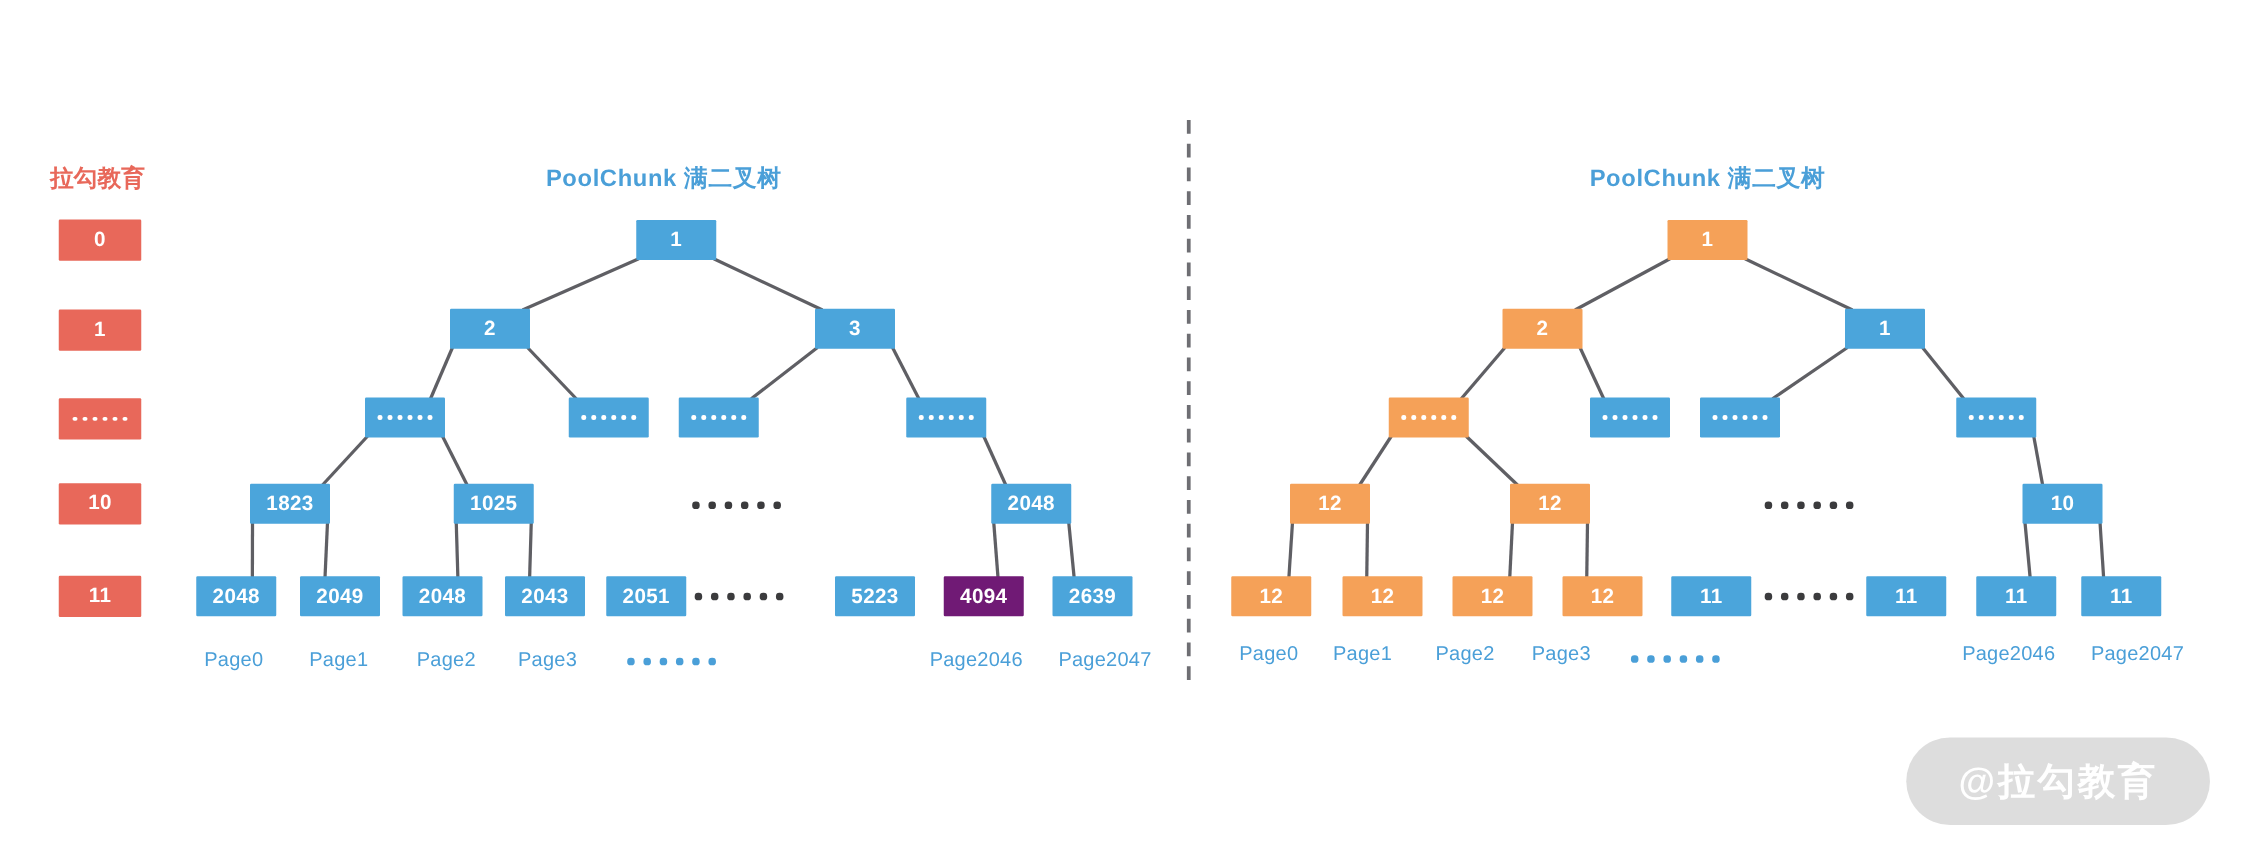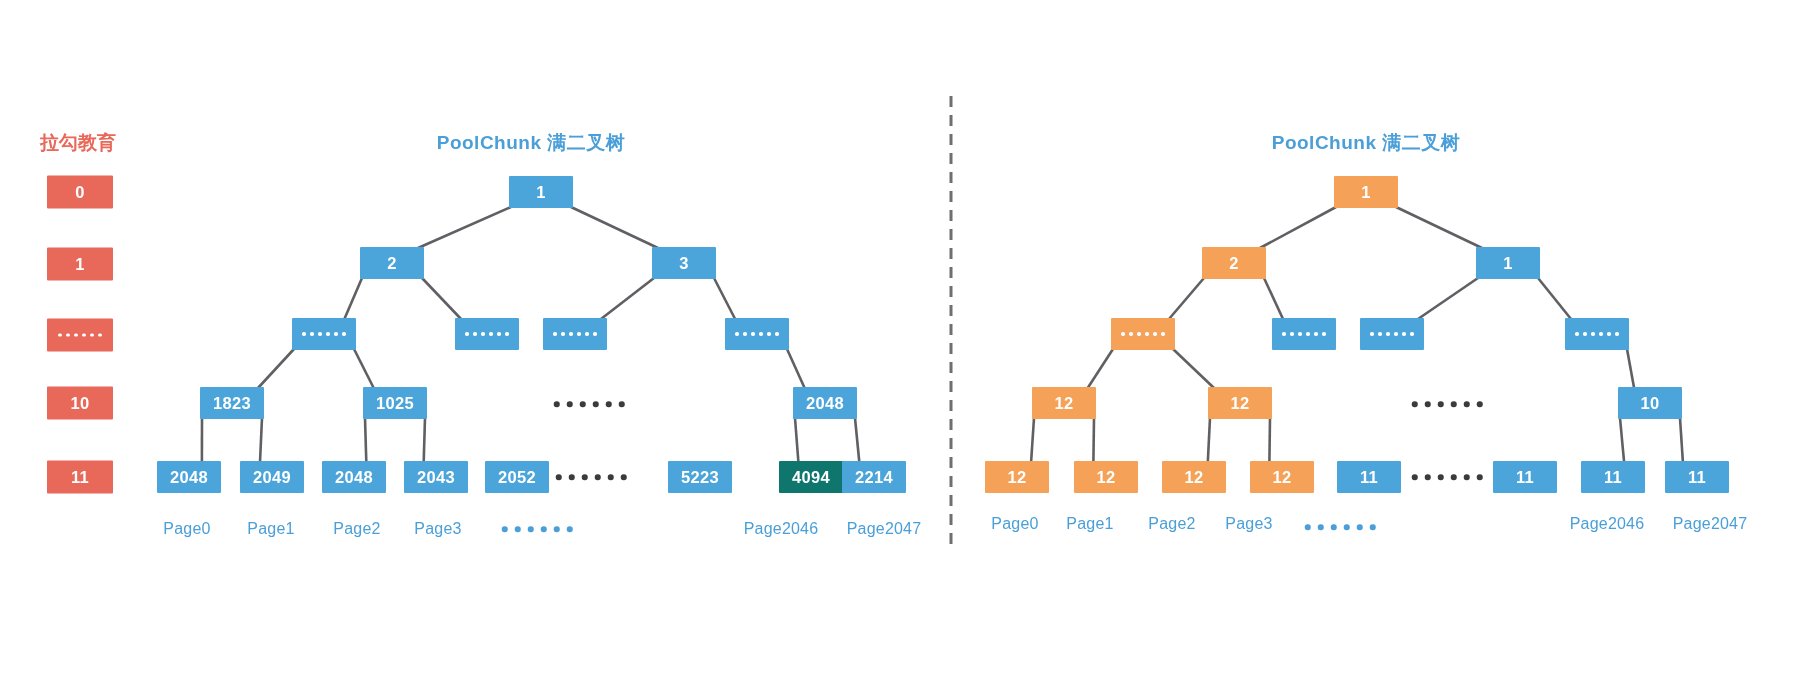--- a/index.html
+++ b/index.html
@@ -89,20 +89,21 @@
       <line x1="1094" y1="418" x2="1093.4" y2="462" stroke="#5F5F64" stroke-width="2.6" stroke-linecap="butt"></line>
       <line x1="1210" y1="418" x2="1207.8" y2="462" stroke="#5F5F64" stroke-width="2.6" stroke-linecap="butt"></line>
       <line x1="1270" y1="418" x2="1269.4" y2="462" stroke="#5F5F64" stroke-width="2.6" stroke-linecap="butt"></line>
       <line x1="1620" y1="418" x2="1624.1" y2="462" stroke="#5F5F64" stroke-width="2.6" stroke-linecap="butt"></line>
       <line x1="1680" y1="418" x2="1682.9" y2="462" stroke="#5F5F64" stroke-width="2.6" stroke-linecap="butt"></line>
       <line x1="951" y1="96" x2="951" y2="552" stroke="#6E6E73" stroke-width="3" stroke-linecap="butt" stroke-dasharray="11 8"></line>
     </svg>
   <div class="sidebar-title" id="sidebar-title" style="left: 40px; top: 130px; color: rgb(232, 104, 90);">拉勾教育</div>
   <div class="tree-title" id="tree-title-0" style="left: 531px; top: 130px; color: rgb(74, 159, 216);">PoolChunk 满二叉树</div>
   <div class="tree-title" id="tree-title-1" style="left: 1366px; top: 130px; color: rgb(74, 159, 216);">PoolChunk 满二叉树</div>
+  <div class="watermark" id="watermark" style="left: 1525px; top: 590px; width: 243px; height: 70px; background: rgb(219, 219, 219); color: rgb(255, 255, 255);">@拉勾教育</div>
 <div class="node" style="left: 80px; top: 192px; width: 66px; height: 33px; background: rgb(232, 104, 90); color: rgb(255, 255, 255);">0</div>
     <div class="node" style="left: 80px; top: 264px; width: 66px; height: 33px; background: rgb(232, 104, 90); color: rgb(255, 255, 255);">1</div>
     <div class="node" style="left: 80px; top: 335px; width: 66px; height: 33px; background: rgb(232, 104, 90); color: rgb(255, 255, 255);">
       <div class="dotrun" style="gap: 4.5px;">
         <i style="width: 3.5px; height: 3.5px; background: rgb(255, 255, 255); border-radius: 50%; display: block;"></i>
         <i style="width: 3.5px; height: 3.5px; background: rgb(255, 255, 255); border-radius: 50%; display: block;"></i>
         <i style="width: 3.5px; height: 3.5px; background: rgb(255, 255, 255); border-radius: 50%; display: block;"></i>
         <i style="width: 3.5px; height: 3.5px; background: rgb(255, 255, 255); border-radius: 50%; display: block;"></i>
         <i style="width: 3.5px; height: 3.5px; background: rgb(255, 255, 255); border-radius: 50%; display: block;"></i>
         <i style="width: 3.5px; height: 3.5px; background: rgb(255, 255, 255); border-radius: 50%; display: block;"></i>
@@ -153,24 +154,24 @@
         <i style="width: 3.5px; height: 3.5px; background: rgb(255, 255, 255); border-radius: 50%; display: block;"></i>
       </div>
     </div>
     <div class="node" style="left: 232px; top: 403px; background: rgb(75, 165, 219);">1823</div>
     <div class="node" style="left: 395px; top: 403px; background: rgb(75, 165, 219);">1025</div>
     <div class="node" style="left: 825px; top: 403px; background: rgb(75, 165, 219);">2048</div>
     <div class="node" style="left: 189px; top: 477px; background: rgb(75, 165, 219);">2048</div>
     <div class="node" style="left: 272px; top: 477px; background: rgb(75, 165, 219);">2049</div>
     <div class="node" style="left: 354px; top: 477px; background: rgb(75, 165, 219);">2048</div>
     <div class="node" style="left: 436px; top: 477px; background: rgb(75, 165, 219);">2043</div>
-    <div class="node" style="left: 517px; top: 477px; background: rgb(75, 165, 219);">2052</div>
+    <div class="node" style="left: 517px; top: 477px; background: rgb(75, 165, 219);">2051</div>
     <div class="node" style="left: 700px; top: 477px; background: rgb(75, 165, 219);">5223</div>
-    <div class="node" style="left: 787px; top: 477px; background: #0f766e; margin-left: 24px;">4094</div>
-    <div class="node" style="left: 874px; top: 477px; background: rgb(75, 165, 219);">2214</div>
+    <div class="node" style="left: 787px; top: 477px; background: #701a75;">4094</div>
+    <div class="node" style="left: 874px; top: 477px; background: rgb(75, 165, 219);">2639</div>
     <div class="ellipsis" style="left: 589px; top: 404px;">
       <i style="background: rgb(59, 59, 61);"></i>
       <i style="background: rgb(59, 59, 61);"></i>
       <i style="background: rgb(59, 59, 61);"></i>
       <i style="background: rgb(59, 59, 61);"></i>
       <i style="background: rgb(59, 59, 61);"></i>
       <i style="background: rgb(59, 59, 61);"></i>
     </div>
     <div class="ellipsis" style="left: 591px; top: 477px;">
       <i style="background: rgb(59, 59, 61);"></i>

